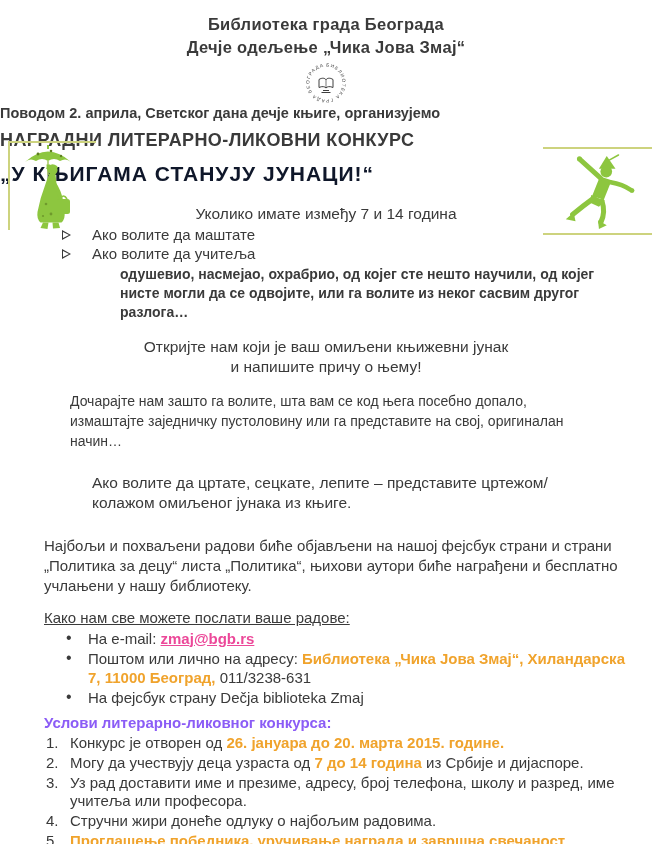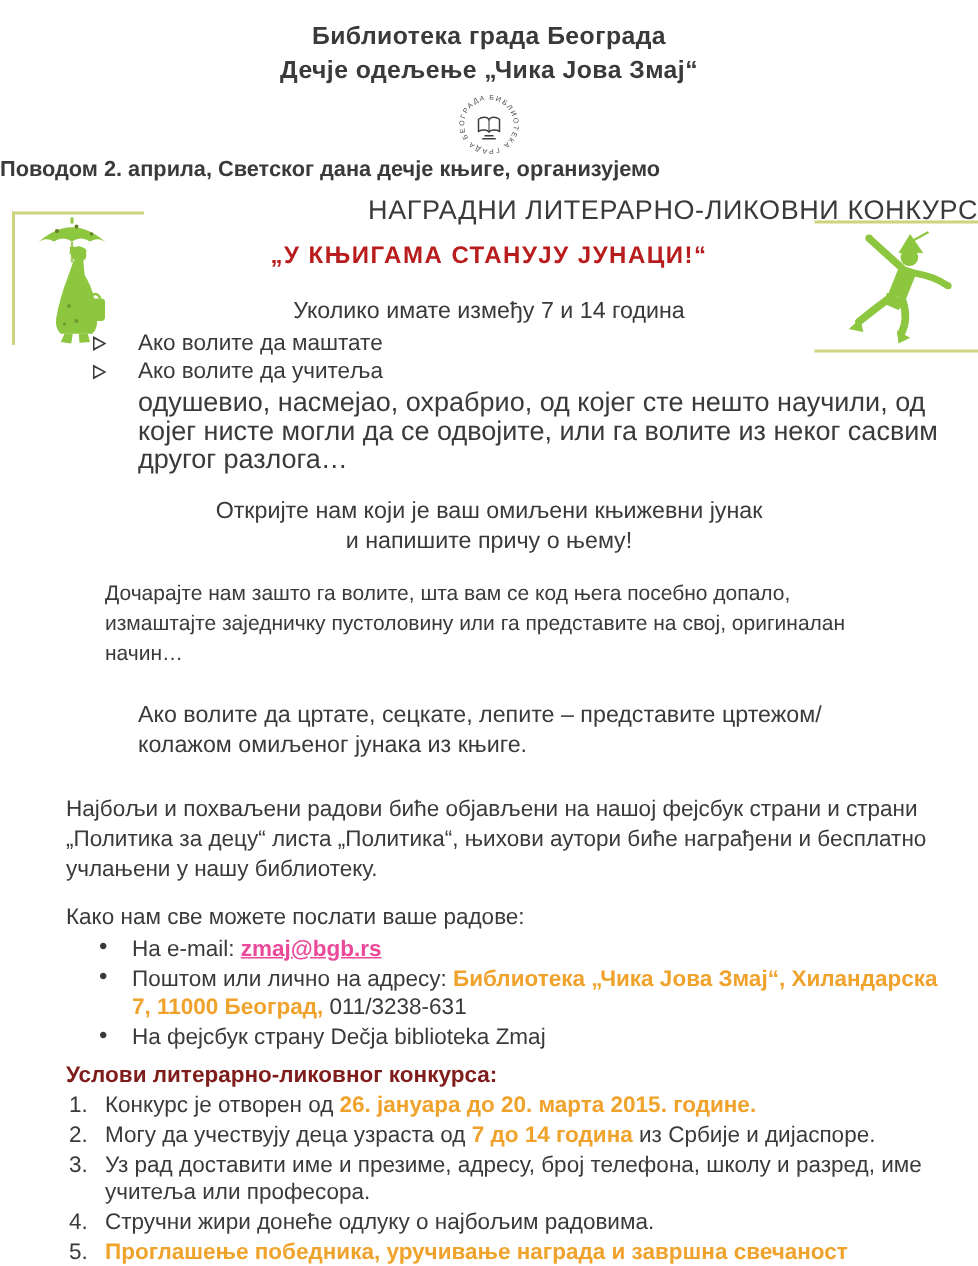--- a/index.html
+++ b/index.html
@@ -5,42 +5,42 @@
   html,body{margin:0;padding:0;background:#ffffff;}
   body{width:652px;height:844px;overflow:hidden;
        font-family:"Liberation Sans","DejaVu Sans",sans-serif;
        color:#3a3a3a;-webkit-font-smoothing:antialiased;}
   .page{position:relative;width:652px;height:844px;background:#fff;}
   
   .org{margin-top:15px;text-align:center;font-size:16.5px;font-weight:bold;letter-spacing:.3px;}
   .dept{margin-top:4px;text-align:center;font-size:16.5px;font-weight:bold;letter-spacing:.3px;}
   .logo-wrap{margin-top:6px;display:flex;justify-content:center;}
   .occasion{margin-top:2px;text-align:left;font-size:14.5px;font-weight:bold;}
-  .title{margin-top:9px;text-align:right;font-size:18px;font-weight:normal;letter-spacing:.4px;}
-  .slogan{margin-top:11px;text-align:center;font-size:16px;font-weight:bold;letter-spacing:1px;color:#b91c1c;}
+  .title{margin-top:9px;text-align:left;font-size:18px;font-weight:bold;letter-spacing:.4px;}
+  .slogan{margin-top:11px;font-size:21px;font-weight:bold;letter-spacing:1px;color:#0f172a;}
   .age{margin-top:19px;text-align:center;font-size:15.5px;}
   
   .arrow-list{margin:3px 30px 0 52px;padding:0;list-style:none;font-size:15px;line-height:18.5px;}
   .arrow-list li{position:relative;padding-left:40px;margin:0 0 0.5px 0;}
   .tri{position:absolute;left:10px;top:4px;width:0;height:0;
        border-left:9px solid #3a3a3a;border-top:5px solid transparent;border-bottom:5px solid transparent;}
   .tri::after{content:"";position:absolute;left:-8px;top:-3.5px;width:0;height:0;
        border-left:6.5px solid #fff;border-top:3.5px solid transparent;border-bottom:3.5px solid transparent;}
-  .continuation{margin:1px 20px 0 92px;font-size:18px;line-height:19px;}
+  .continuation{margin:1px 20px 0 120px;font-size:14px;line-height:19px;font-weight:bold;}
   .discover{margin-top:15px;text-align:center;font-size:15.5px;line-height:20px;}
   .describe{margin:14px 56px 0 70px;font-size:14px;line-height:20px;}
   .draw{margin:22px 50px 0 92px;font-size:15.5px;line-height:20px;}
   .publication{margin:23px 34px 0 44px;font-size:15px;line-height:20px;}
-  .how-heading{margin:13px 0 0 44px;font-size:15px;}
+  .how-heading{margin:13px 0 0 44px;font-size:15px;text-decoration:underline;}
   .dot-list{margin:3px 26px 0 44px;padding:0;list-style:none;font-size:15px;line-height:19px;}
   .dot-list li{position:relative;padding-left:44px;margin-bottom:1px;}
   .dot{position:absolute;left:22px;top:-1px;font-size:16px;}
   .hl{color:#F0A32C;font-weight:bold;}
   a.email{color:#ec4899;font-weight:bold;text-decoration:underline;}
-  .terms-heading{margin:7px 0 0 44px;font-size:15px;font-weight:bold;color:#7f1d1d;}
+  .terms-heading{margin:7px 0 0 44px;font-size:15px;font-weight:bold;color:#8b5cf6;}
   .terms{margin:3px 20px 0 44px;padding:0;list-style:none;font-size:15px;line-height:18.5px;}
   .terms li{position:relative;padding-left:26px;margin-bottom:1.5px;}
   .num{position:absolute;left:2px;}
   
   .frame{position:absolute;background:#cdd37e;}
   #lf-top{left:8px;top:126px;width:88px;height:2px;}
   #lf-side{left:8px;top:126px;width:2px;height:89px;}
   #rf-top{left:543px;top:132px;width:109px;height:2px;}
   #rf-bottom{left:543px;top:218px;width:109px;height:2px;}
   .fig{position:absolute;}

